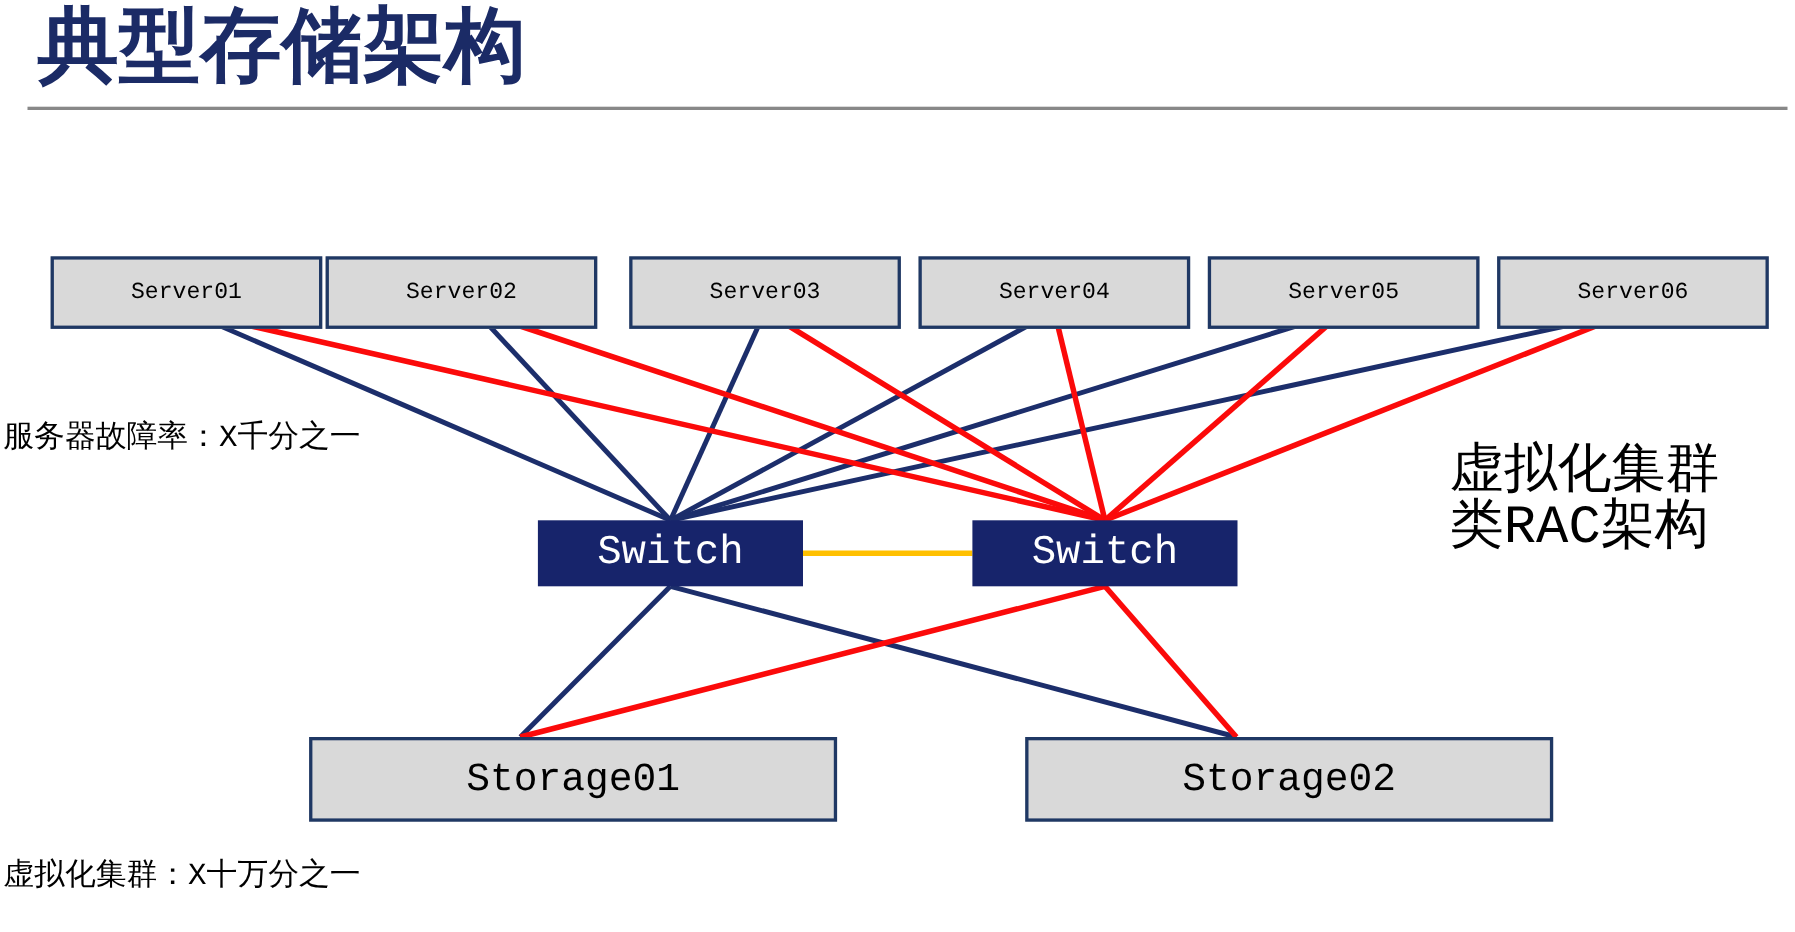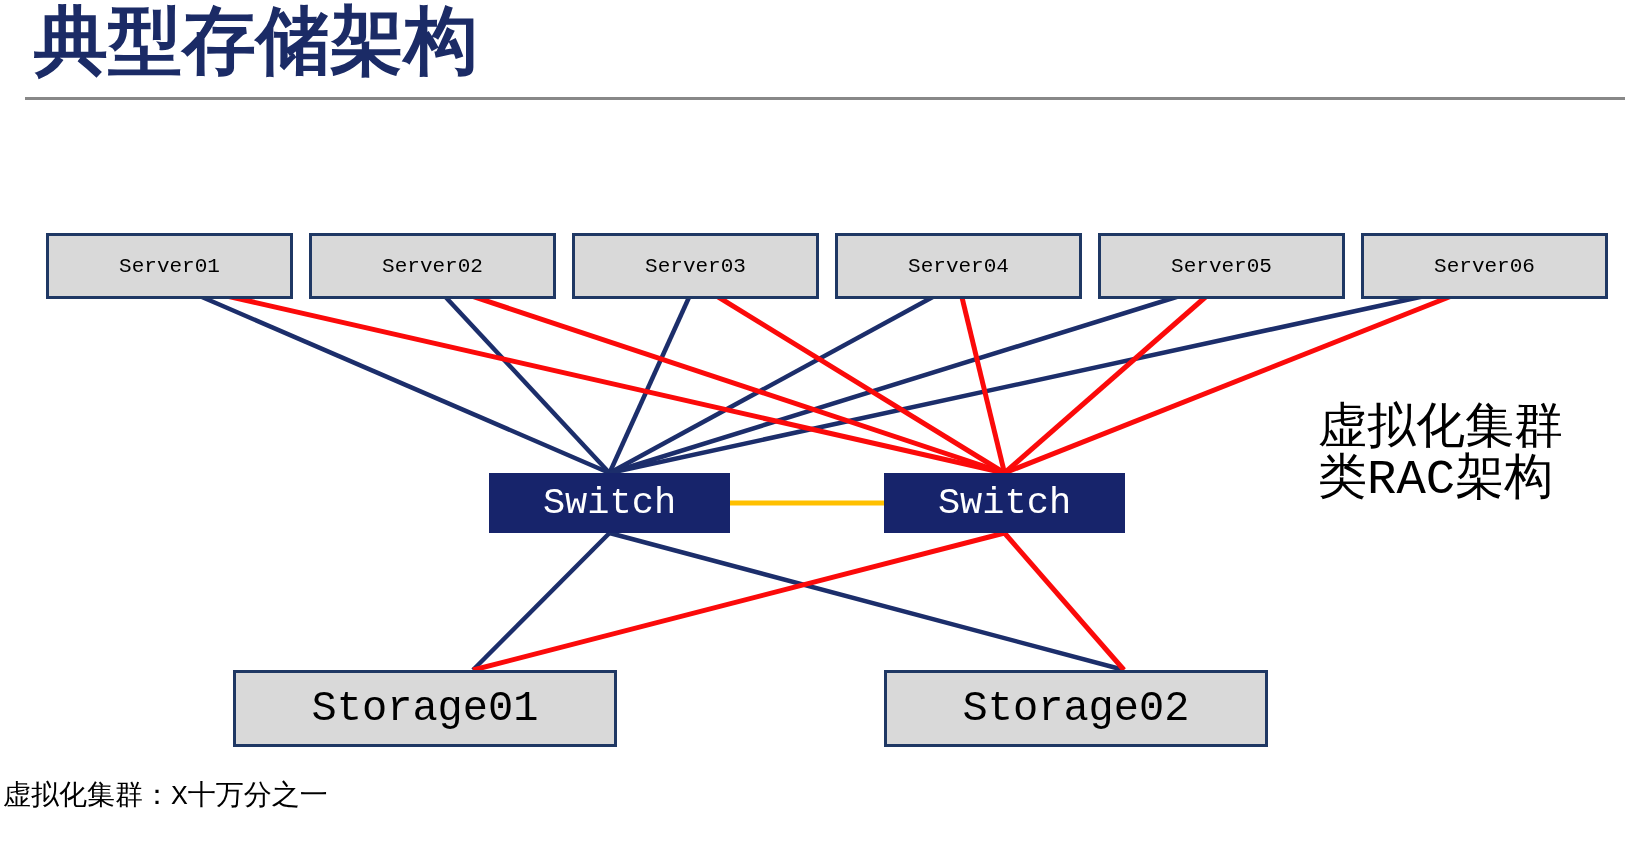--- a/index.html
+++ b/index.html
@@ -17,21 +17,21 @@
   }
   #wires{position:absolute;left:0;top:0;z-index:1;pointer-events:none;}
   .node{
     position:absolute;box-sizing:border-box;display:flex;align-items:center;justify-content:center;
     z-index:2;white-space:nowrap;
   }
   .node.gray{
     background:var(--node-fill);border:3px solid var(--node-border);color:var(--text-color);
   }
   .server{width:247px;height:66px;top:217px;font-size:21px;margin-top:16px;}
-  .storage{width:384px;height:77px;top:670px;font-size:42px;}
+  .storage{width:480px;height:77px;top:670px;font-size:36px;margin-left:48px;}
   .switch{
     width:241px;height:60px;top:473px;font-size:37px;
     background:var(--switch-fill);color:var(--switch-text);
   }
   .annotation{
     position:absolute;font-size:28px;color:var(--text-color);z-index:3;white-space:nowrap;
   }
   .side-note{
     position:absolute;left:1318px;top:404px;font-size:49px;line-height:51px;
     color:var(--text-color);z-index:3;white-space:nowrap;
@@ -61,21 +61,21 @@
       <line x1="1221.5" y1="283" x2="1004.5" y2="473" stroke="#fb0a0a" stroke-width="5"></line>
       <line x1="1484.5" y1="283" x2="1004.5" y2="473" stroke="#fb0a0a" stroke-width="5"></line>
       <line x1="1004.5" y1="533" x2="473" y2="670" stroke="#fb0a0a" stroke-width="5"></line>
       <line x1="1004.5" y1="533" x2="1124" y2="670" stroke="#fb0a0a" stroke-width="5"></line>
       <line x1="730" y1="503" x2="884" y2="503" stroke="#ffc000" stroke-width="5"></line>
     </svg>
 
   <div class="node gray server" style="left:46px">
       <span>Server01</span>
     </div>
-  <div class="node gray server" style="left:309px">
+  <div class="node gray server" style="left:296px">
       <span>Server02</span>
     </div>
   <div class="node gray server" style="left:572px">
       <span>Server03</span>
     </div>
   <div class="node gray server" style="left:835px">
       <span>Server04</span>
     </div>
   <div class="node gray server" style="left:1098px">
       <span>Server05</span>
@@ -91,20 +91,21 @@
       <span>Switch</span>
     </div>
 
   <div class="node gray storage" style="left:233px">
       <span>Storage01</span>
     </div>
   <div class="node gray storage" style="left:884px">
       <span>Storage02</span>
     </div>
 
+  <div class="annotation" style="left:3px;top:377px">服务器故障率：X千分之一</div>
   <div class="annotation" style="left:3px;top:776px">虚拟化集群：X十万分之一</div>
 
   <div class="side-note">
     <div>虚拟化集群</div>
     <div>类RAC架构</div>
   </div>
 
 </div>
 
 </body></html>

